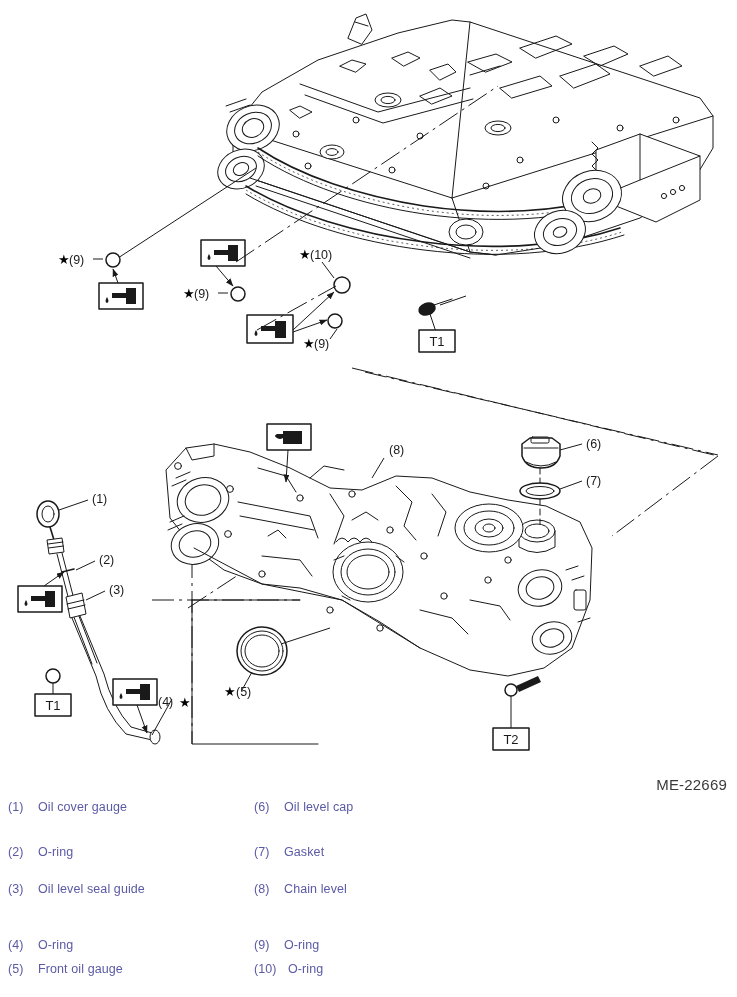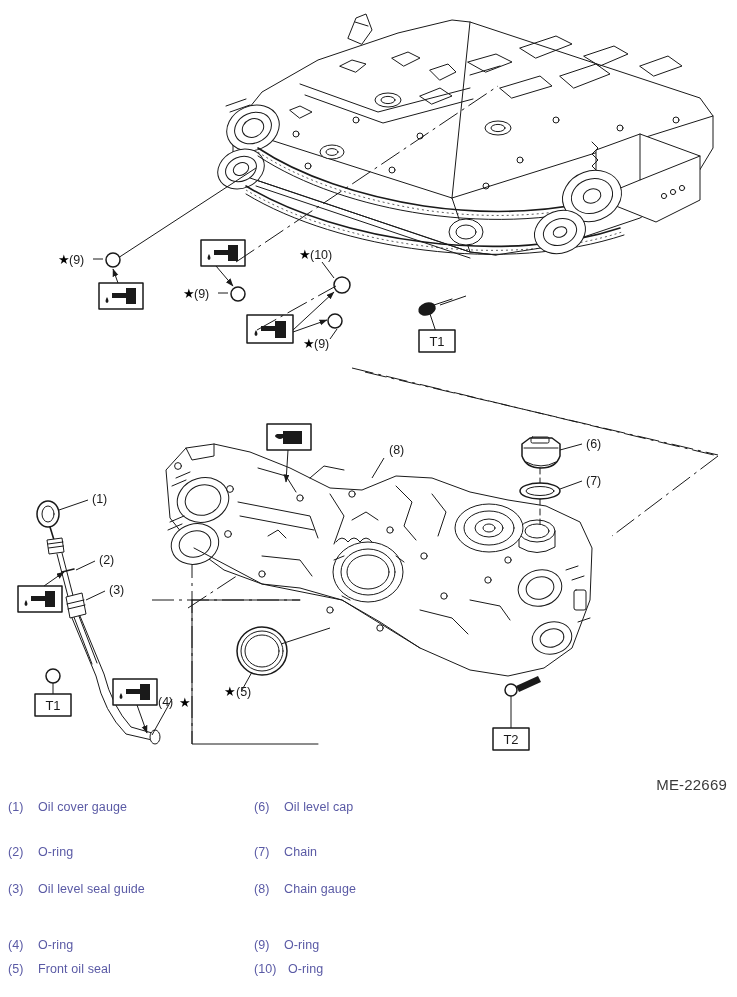--- a/index.html
+++ b/index.html
@@ -463,34 +463,34 @@
     <div class="legend-row col-left r3">
       <span class="legend-num">(3)</span>
       <span class="legend-label">Oil level seal guide</span>
     </div>
     <div class="legend-row col-left r4">
       <span class="legend-num">(4)</span>
       <span class="legend-label">O-ring</span>
     </div>
     <div class="legend-row col-left r5">
       <span class="legend-num">(5)</span>
-      <span class="legend-label">Front oil seal</span>
+      <span class="legend-label">Front oil gauge</span>
     </div>
 
     <div class="legend-row col-right r1">
       <span class="legend-num">(6)</span>
       <span class="legend-label">Oil level cap</span>
     </div>
     <div class="legend-row col-right r2">
       <span class="legend-num">(7)</span>
-      <span class="legend-label">Chain</span>
+      <span class="legend-label">Gasket</span>
     </div>
     <div class="legend-row col-right r3">
       <span class="legend-num">(8)</span>
-      <span class="legend-label">Chain gauge</span>
+      <span class="legend-label">Chain level</span>
     </div>
     <div class="legend-row col-right r4">
       <span class="legend-num">(9)</span>
       <span class="legend-label">O-ring</span>
     </div>
     <div class="legend-row col-right r5">
       <span class="legend-num wide">(10)</span>
       <span class="legend-label">O-ring</span>
     </div>
 

